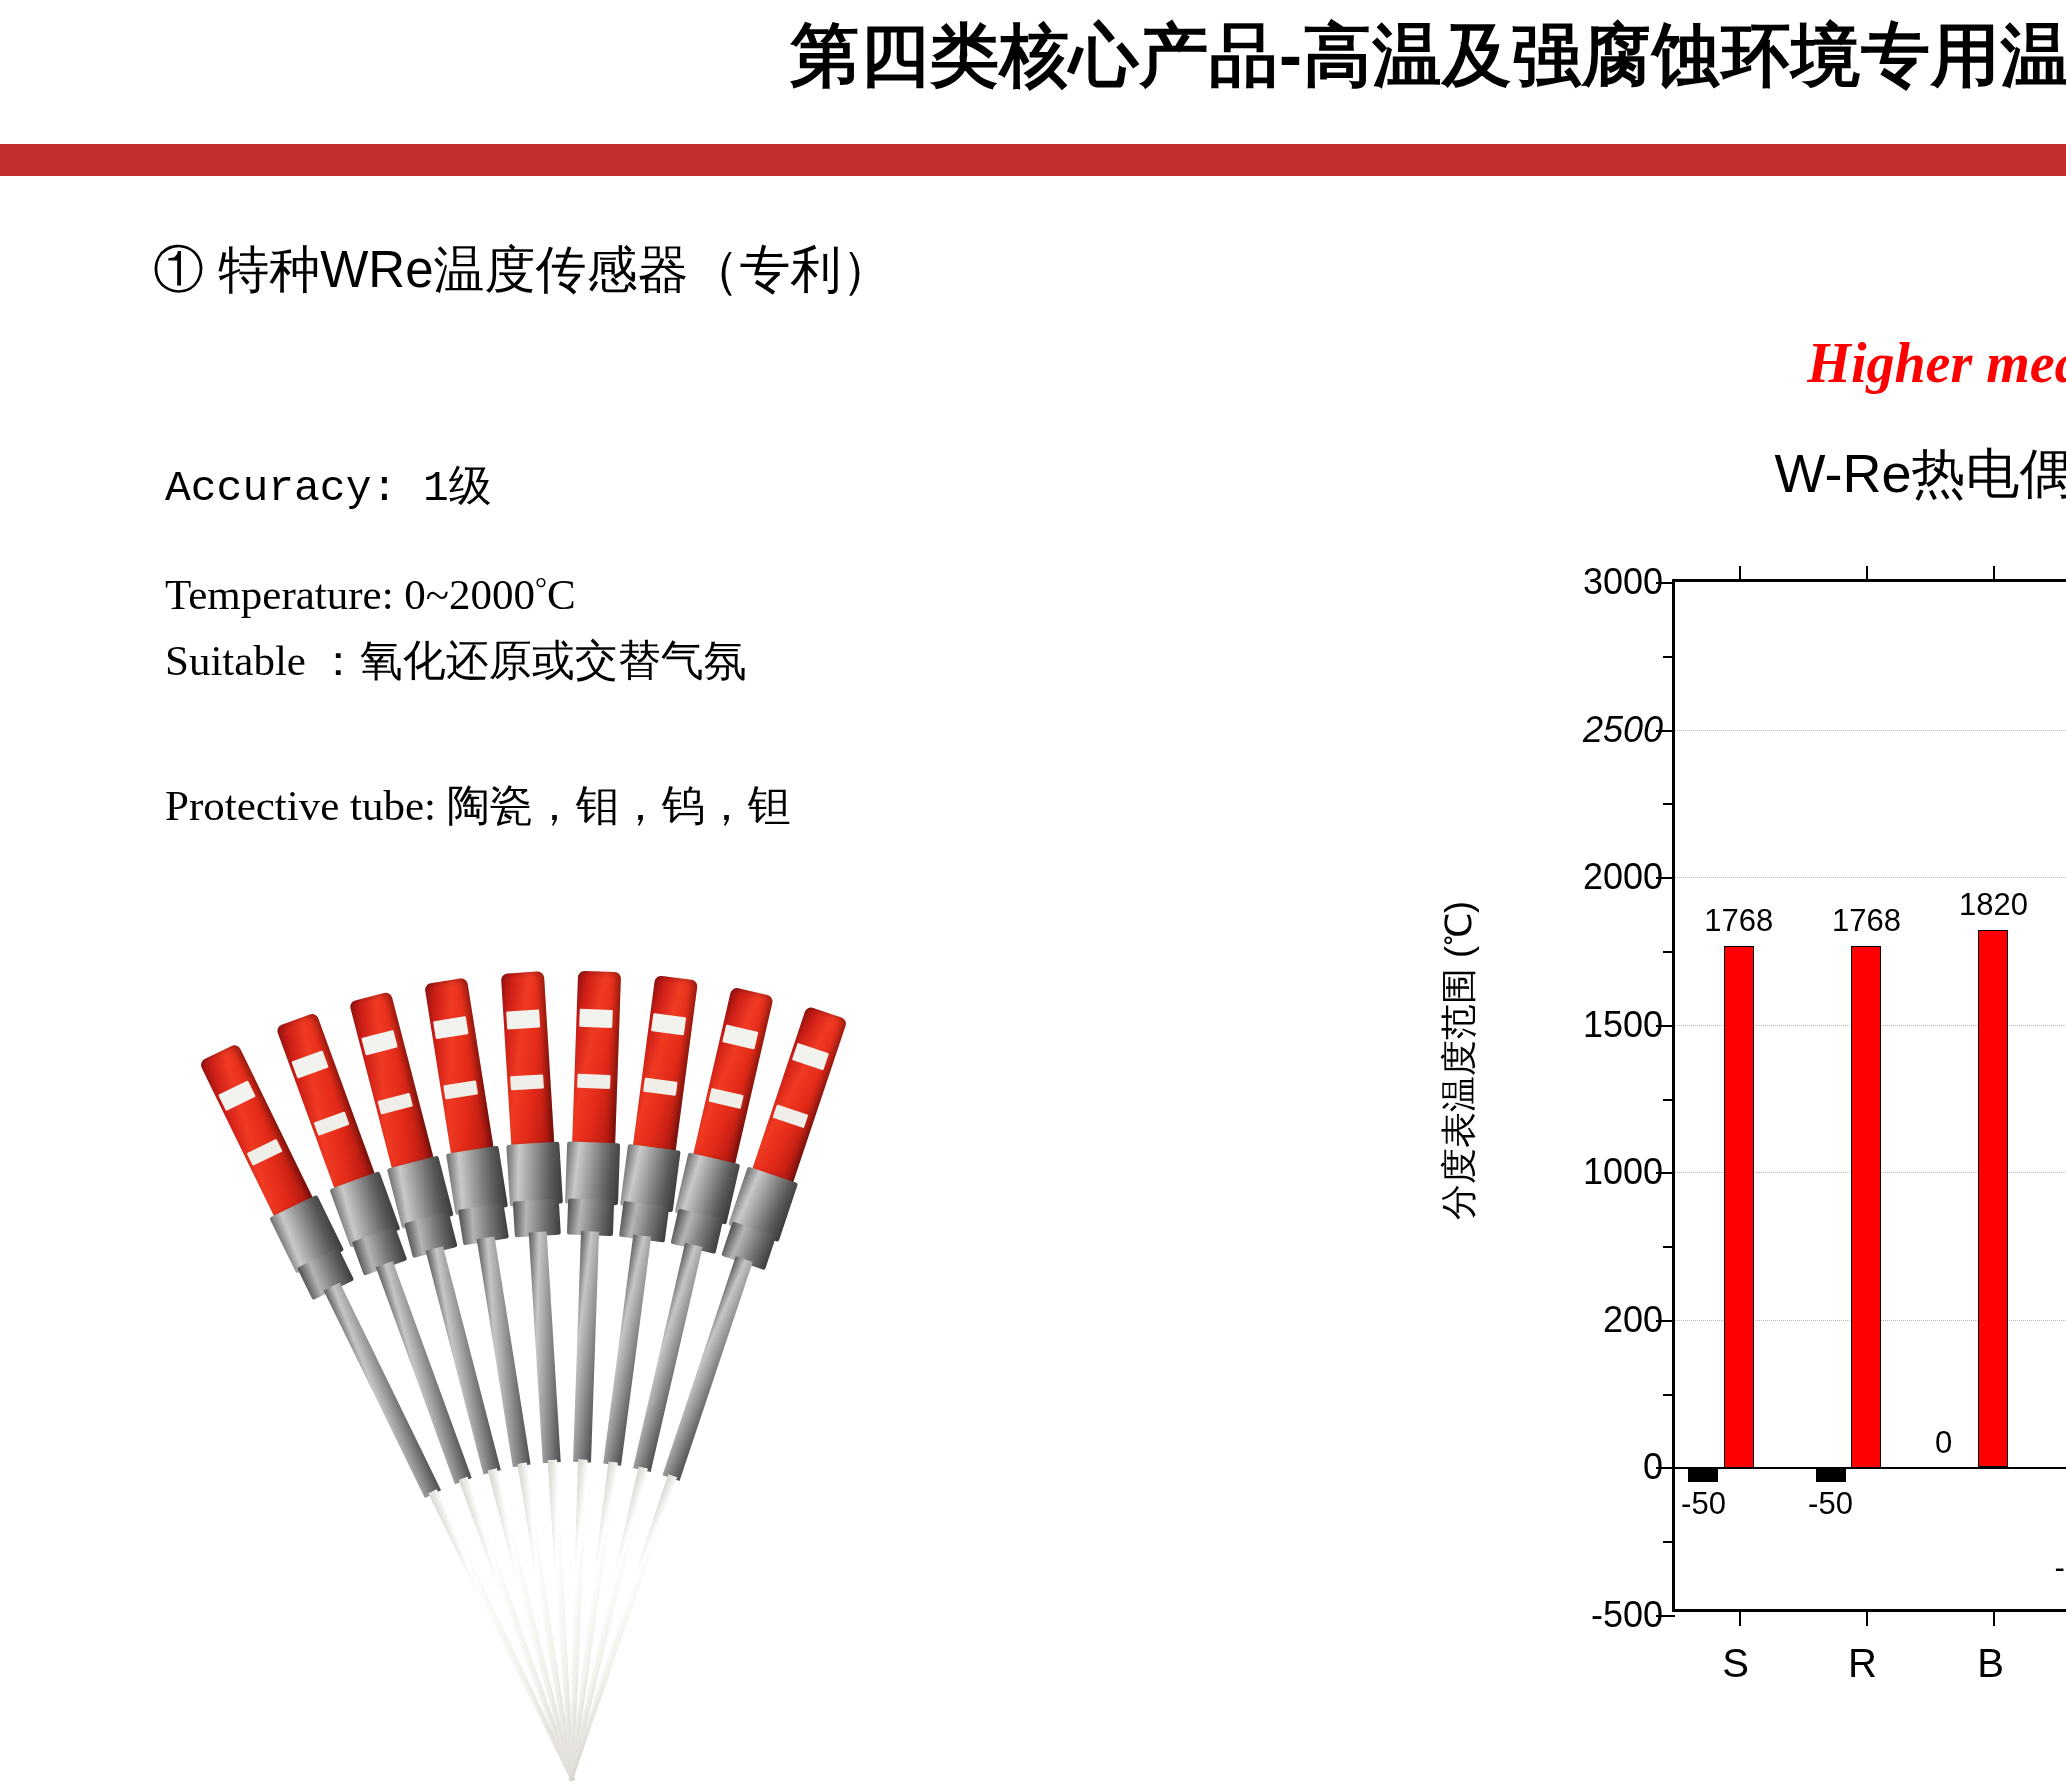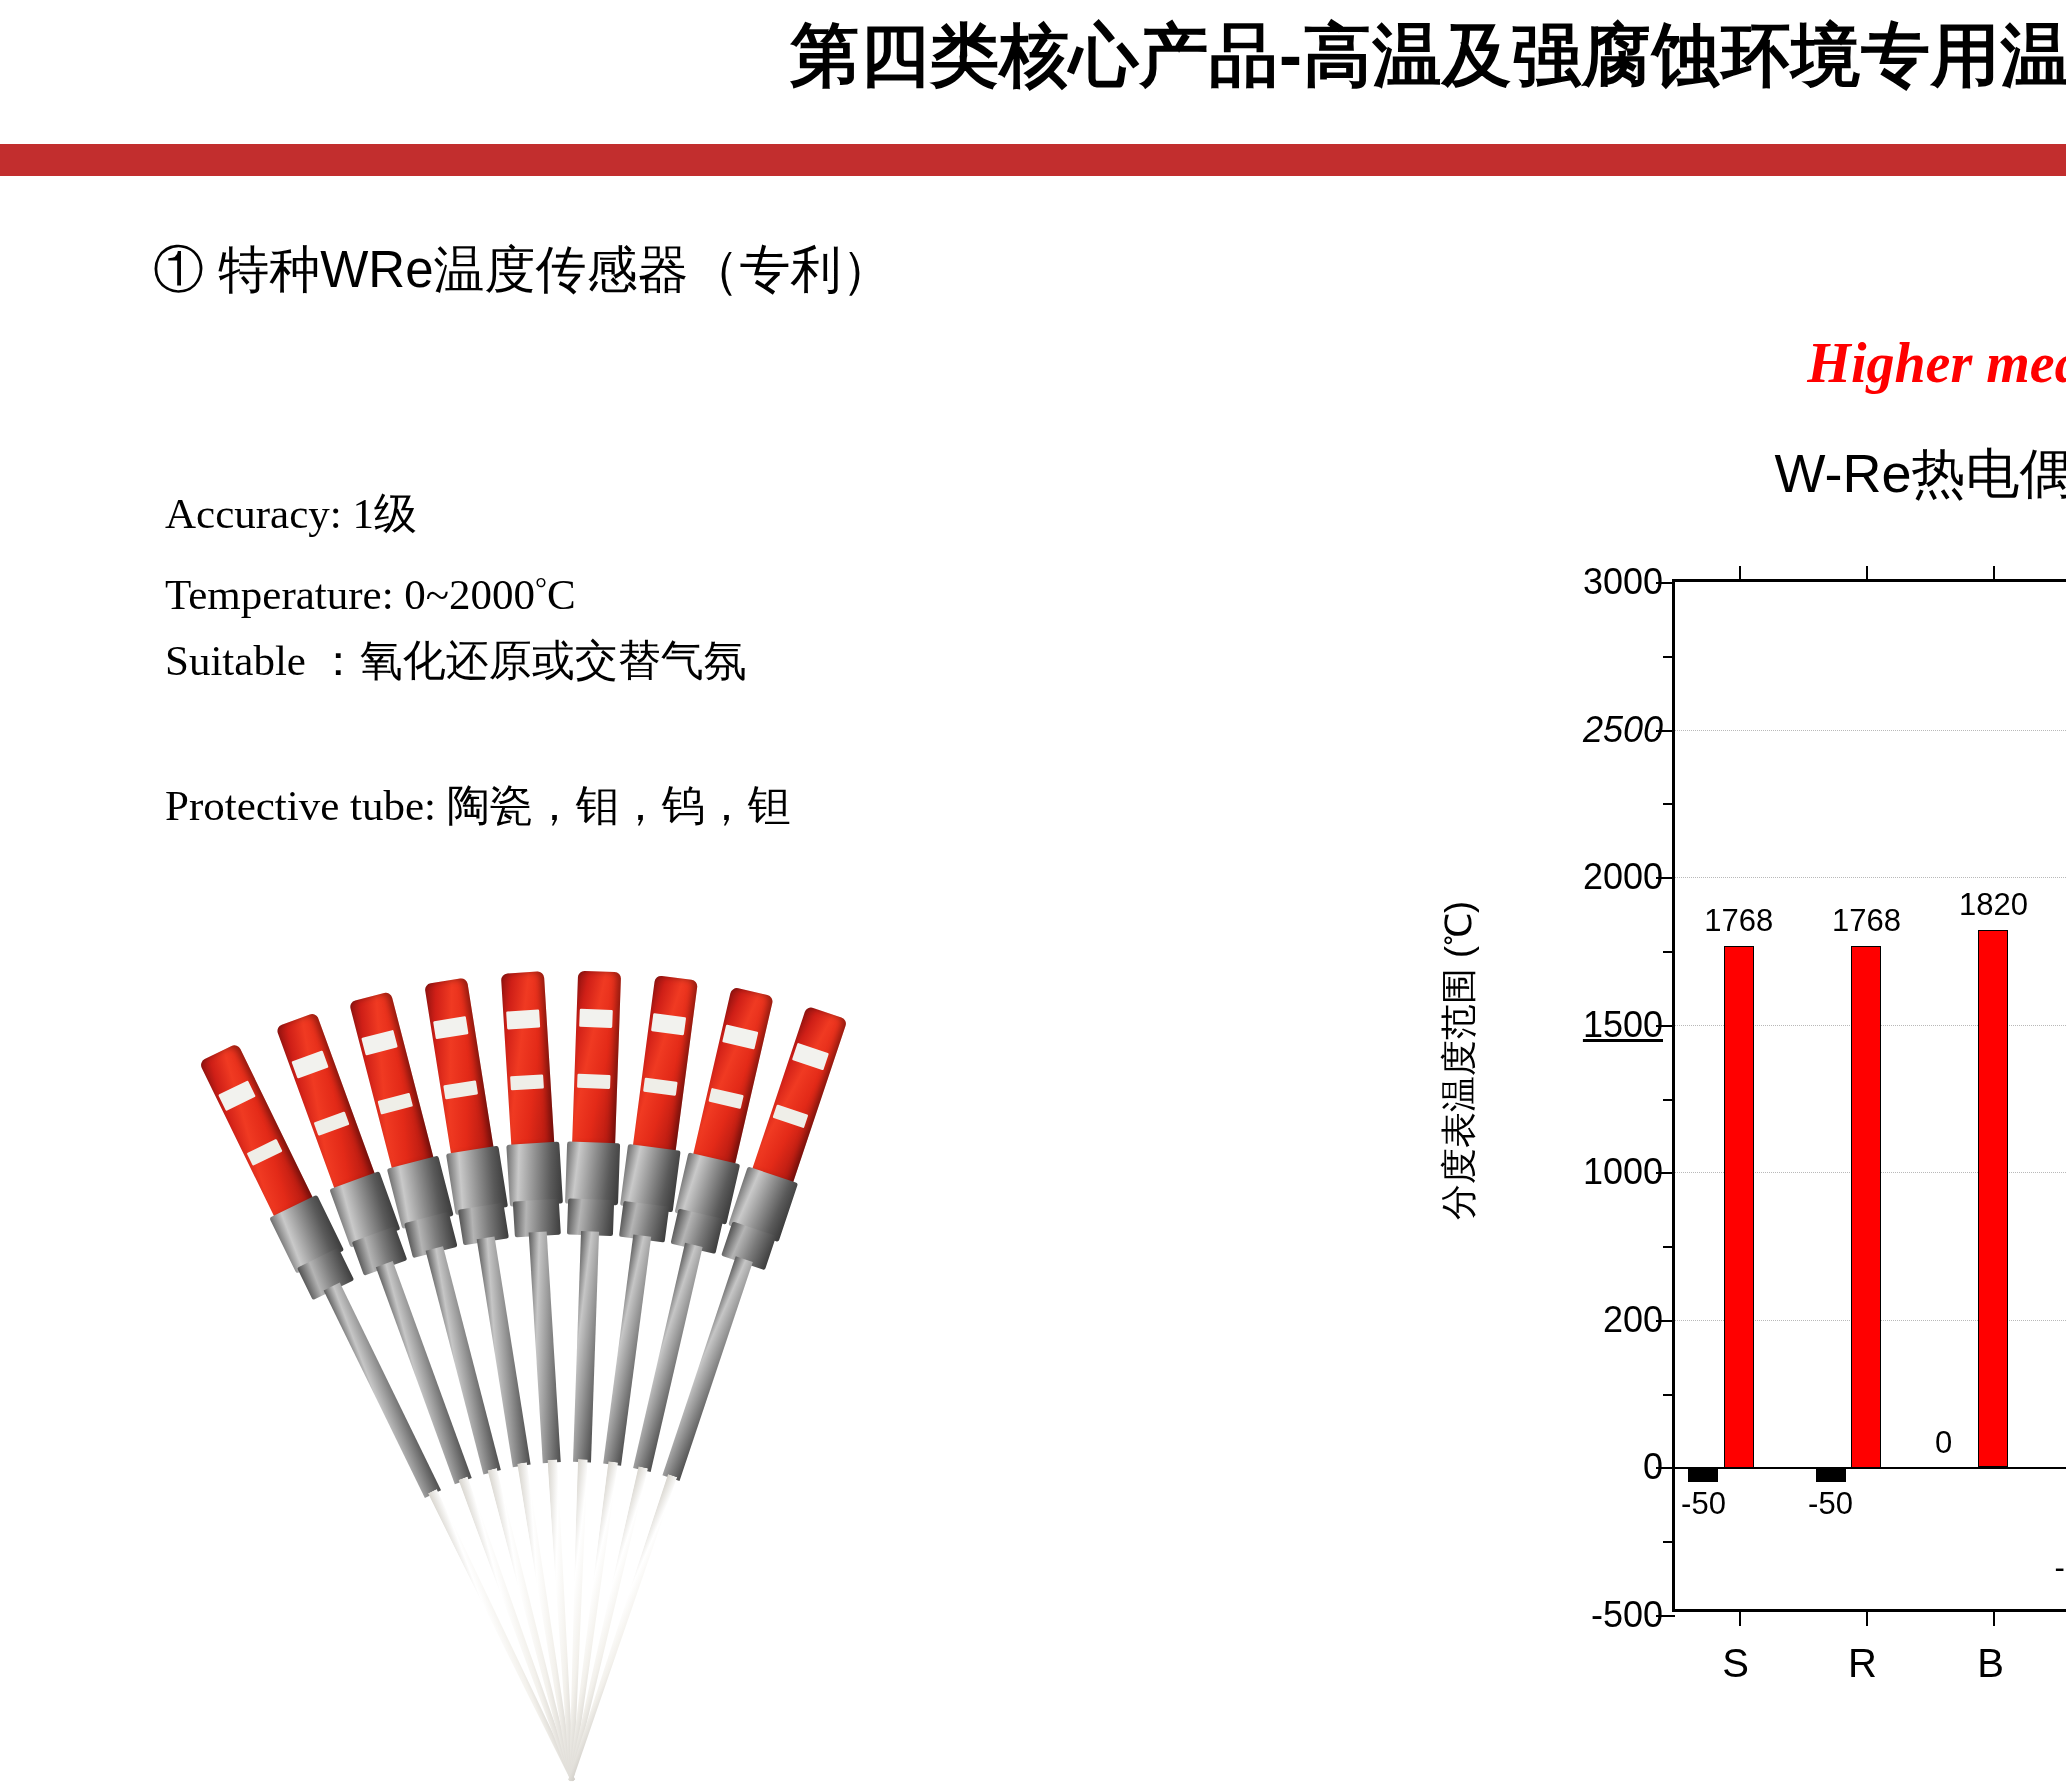--- a/index.html
+++ b/index.html
@@ -30,21 +30,21 @@
     position:absolute;left:153px;top:236px;
     font-family:"Liberation Sans", sans-serif;
     font-size:51px;font-weight:normal;color:#000000;white-space:nowrap;
   }
 
   .spec-line{
     position:absolute;left:165px;
     font-family:"Liberation Serif", serif;
     font-size:43px;color:#000000;white-space:nowrap;
   }
-  #spec-accuracy{top:485px;}
+  #spec-accuracy{top:457px;font-family:Liberation Mono, monospace;}
   #spec-temperature{top:570px;}
   #spec-suitable{top:632px;}
   #spec-tube{top:777px;}
   .deg-sym{font-size:30px;vertical-align:10.7px;}
 
   
   #product-photo{
     position:absolute;left:178px;top:839px;width:847px;height:938px;
   }
   .sensor{
@@ -254,21 +254,21 @@
       <div class="ytick-major" style="top: 885px;"></div>
       <div class="ytick-label" style="top: 885px;">0</div>
       <div class="gridline" style="top: 738px;"></div>
       <div class="ytick-major" style="top: 738px;"></div>
       <div class="ytick-label" style="top: 738px;">200</div>
       <div class="gridline" style="top: 590px;"></div>
       <div class="ytick-major" style="top: 590px;"></div>
       <div class="ytick-label" style="top: 590px;">1000</div>
       <div class="gridline" style="top: 443px;"></div>
       <div class="ytick-major" style="top: 443px;"></div>
-      <div class="ytick-label" style="top: 443px; text-decoration: underline;">1500</div>
+      <div class="ytick-label" style="top: 443px;">1500</div>
       <div class="gridline" style="top: 295px;"></div>
       <div class="ytick-major" style="top: 295px;"></div>
       <div class="ytick-label" style="top: 295px;">2000</div>
       <div class="gridline" style="top: 148px;"></div>
       <div class="ytick-major" style="top: 148px;"></div>
       <div class="ytick-label" style="top: 148px; font-style: italic;">2500</div>
       <div class="ytick-major" style="top: 0px;"></div>
       <div class="ytick-label" style="top: 0px;">3000</div>
       <div class="ytick-minor" style="top: 959px;"></div>
       <div class="ytick-minor" style="top: 812px;"></div>

